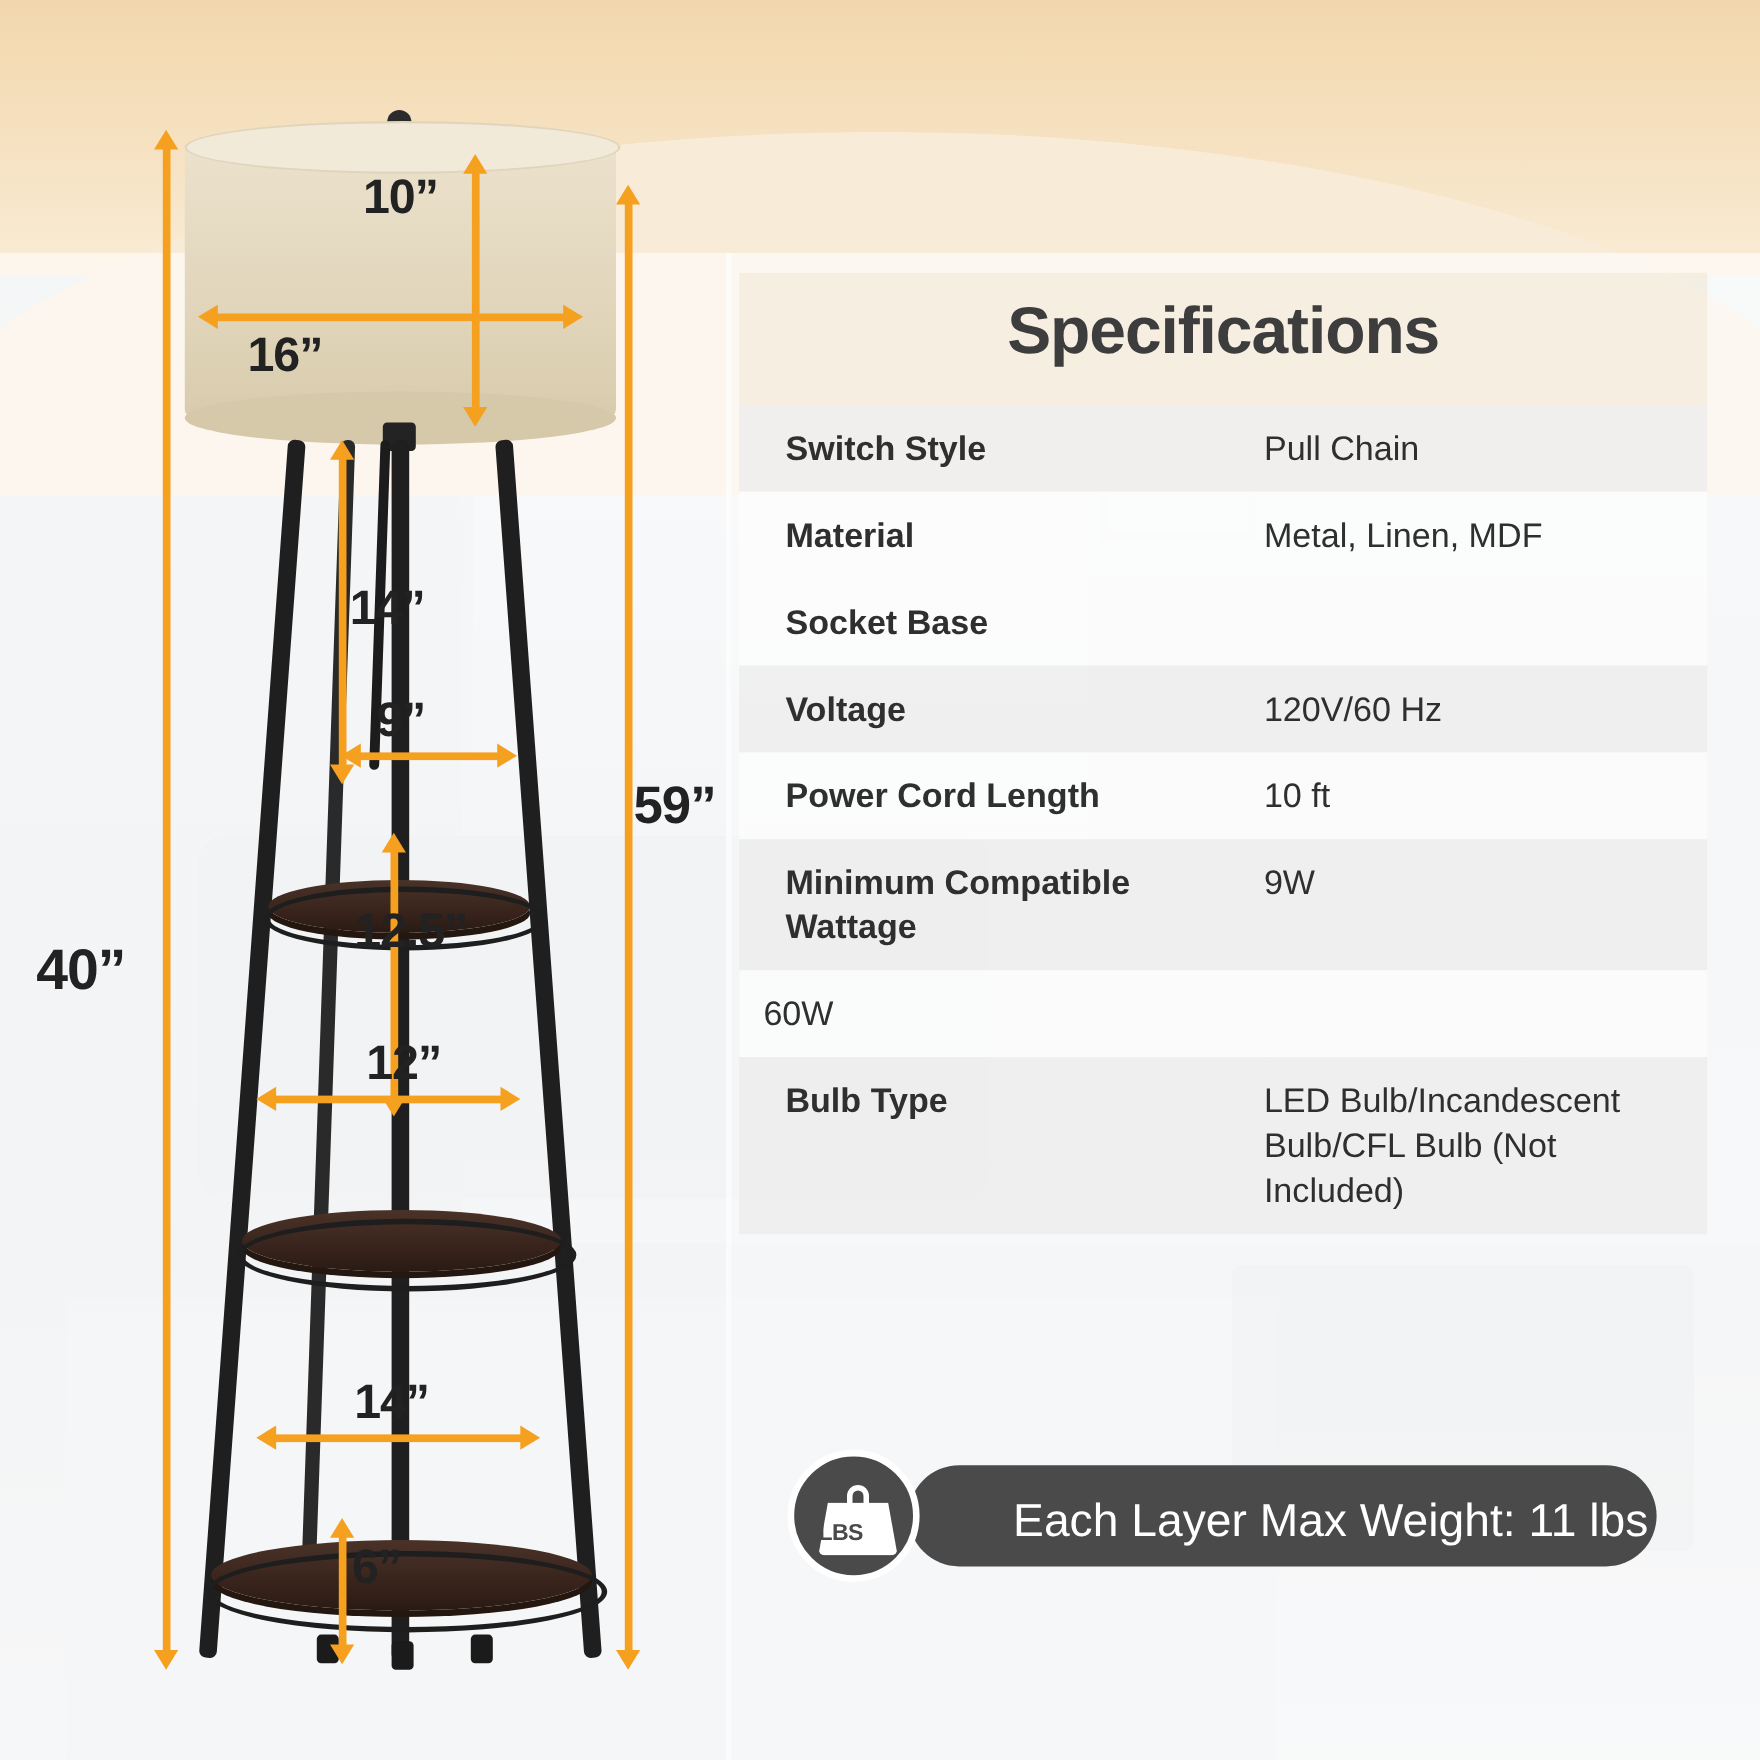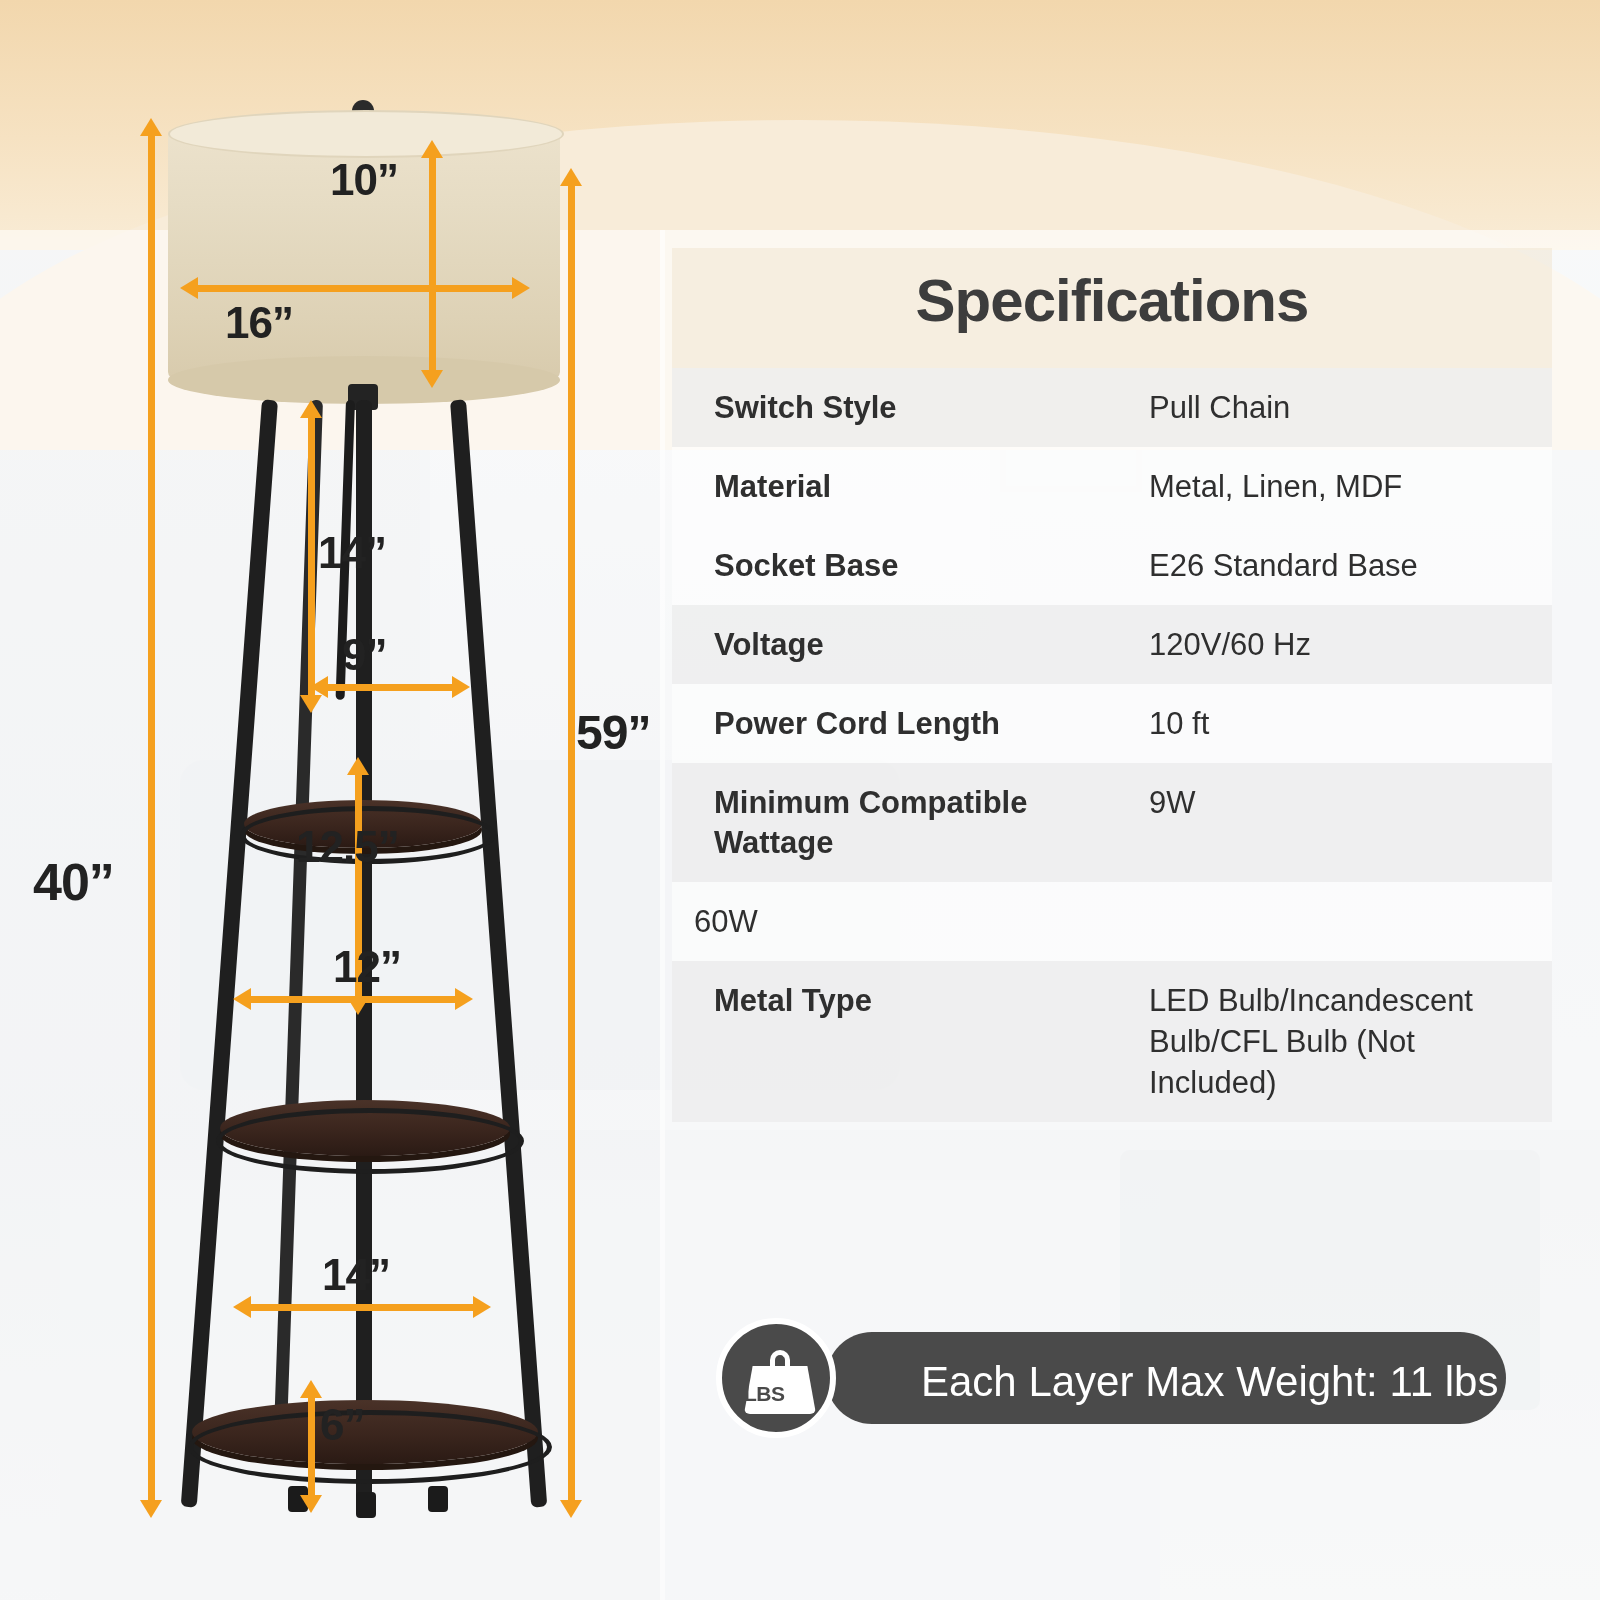--- a/index.html
+++ b/index.html
@@ -433,21 +433,21 @@
     <div class="dim-line" style="left:325px; top:684px; width:130px; height:7px;"></div>
     <div class="arrow arrow-left" style="left:310px; top:676px;"></div>
     <div class="arrow arrow-right" style="left:452px; top:676px;"></div>
     <div class="dim-label" style="left:342px; top:630px; font-size:44px;">9”</div>
   </div>
 
   <div class="dim">
     <div class="dim-line" style="left:355px; top:772px; width:7px; height:230px;"></div>
     <div class="arrow arrow-up" style="left:347px; top:757px;"></div>
     <div class="arrow arrow-down" style="left:347px; top:997px;"></div>
-    <div class="dim-label" style="left:296px; top:822px; font-size:44px;">12.5”</div>
+    <div class="dim-label" style="left:322px; top:822px; font-size:44px;">12.5”</div>
   </div>
 
   <div class="dim">
     <div class="dim-line" style="left:248px; top:996px; width:210px; height:7px;"></div>
     <div class="arrow arrow-left" style="left:233px; top:988px;"></div>
     <div class="arrow arrow-right" style="left:455px; top:988px;"></div>
     <div class="dim-label" style="left:333px; top:942px; font-size:44px;">12”</div>
   </div>
 
   <div class="dim">
@@ -486,39 +486,38 @@
     <div class="spec-row alt">
       <div class="spec-key">Switch Style</div>
       <div class="spec-val">Pull Chain</div>
     </div>
     <div class="spec-row plain">
       <div class="spec-key">Material</div>
       <div class="spec-val">Metal, Linen, MDF</div>
     </div>
     <div class="spec-row plain">
       <div class="spec-key">Socket Base</div>
-      <div class="spec-val">E26 Standard Base</div>
     </div>
     <div class="spec-row alt">
       <div class="spec-key">Voltage</div>
       <div class="spec-val">120V/60 Hz</div>
     </div>
     <div class="spec-row plain">
       <div class="spec-key">Power Cord Length</div>
       <div class="spec-val">10 ft</div>
     </div>
     <div class="spec-row alt">
       <div class="spec-key">Minimum Compatible Wattage</div>
       <div class="spec-val">9W</div>
     </div>
     <div class="spec-row plain">
       <div class="spec-val">60W</div>
     </div>
     <div class="spec-row alt" style="min-height:140px;">
-      <div class="spec-key">Metal Type</div>
+      <div class="spec-key">Bulb Type</div>
       <div class="spec-val">LED Bulb/Incandescent Bulb/CFL Bulb (Not Included)</div>
     </div>
   </div>
 
   <div class="weight-badge">
     <div class="weight-pill"></div>
     <div class="weight-text">Each Layer Max Weight: 11 lbs</div>
     <div class="weight-circle">
       <div class="weight-icon">
         <div class="handle"></div>

